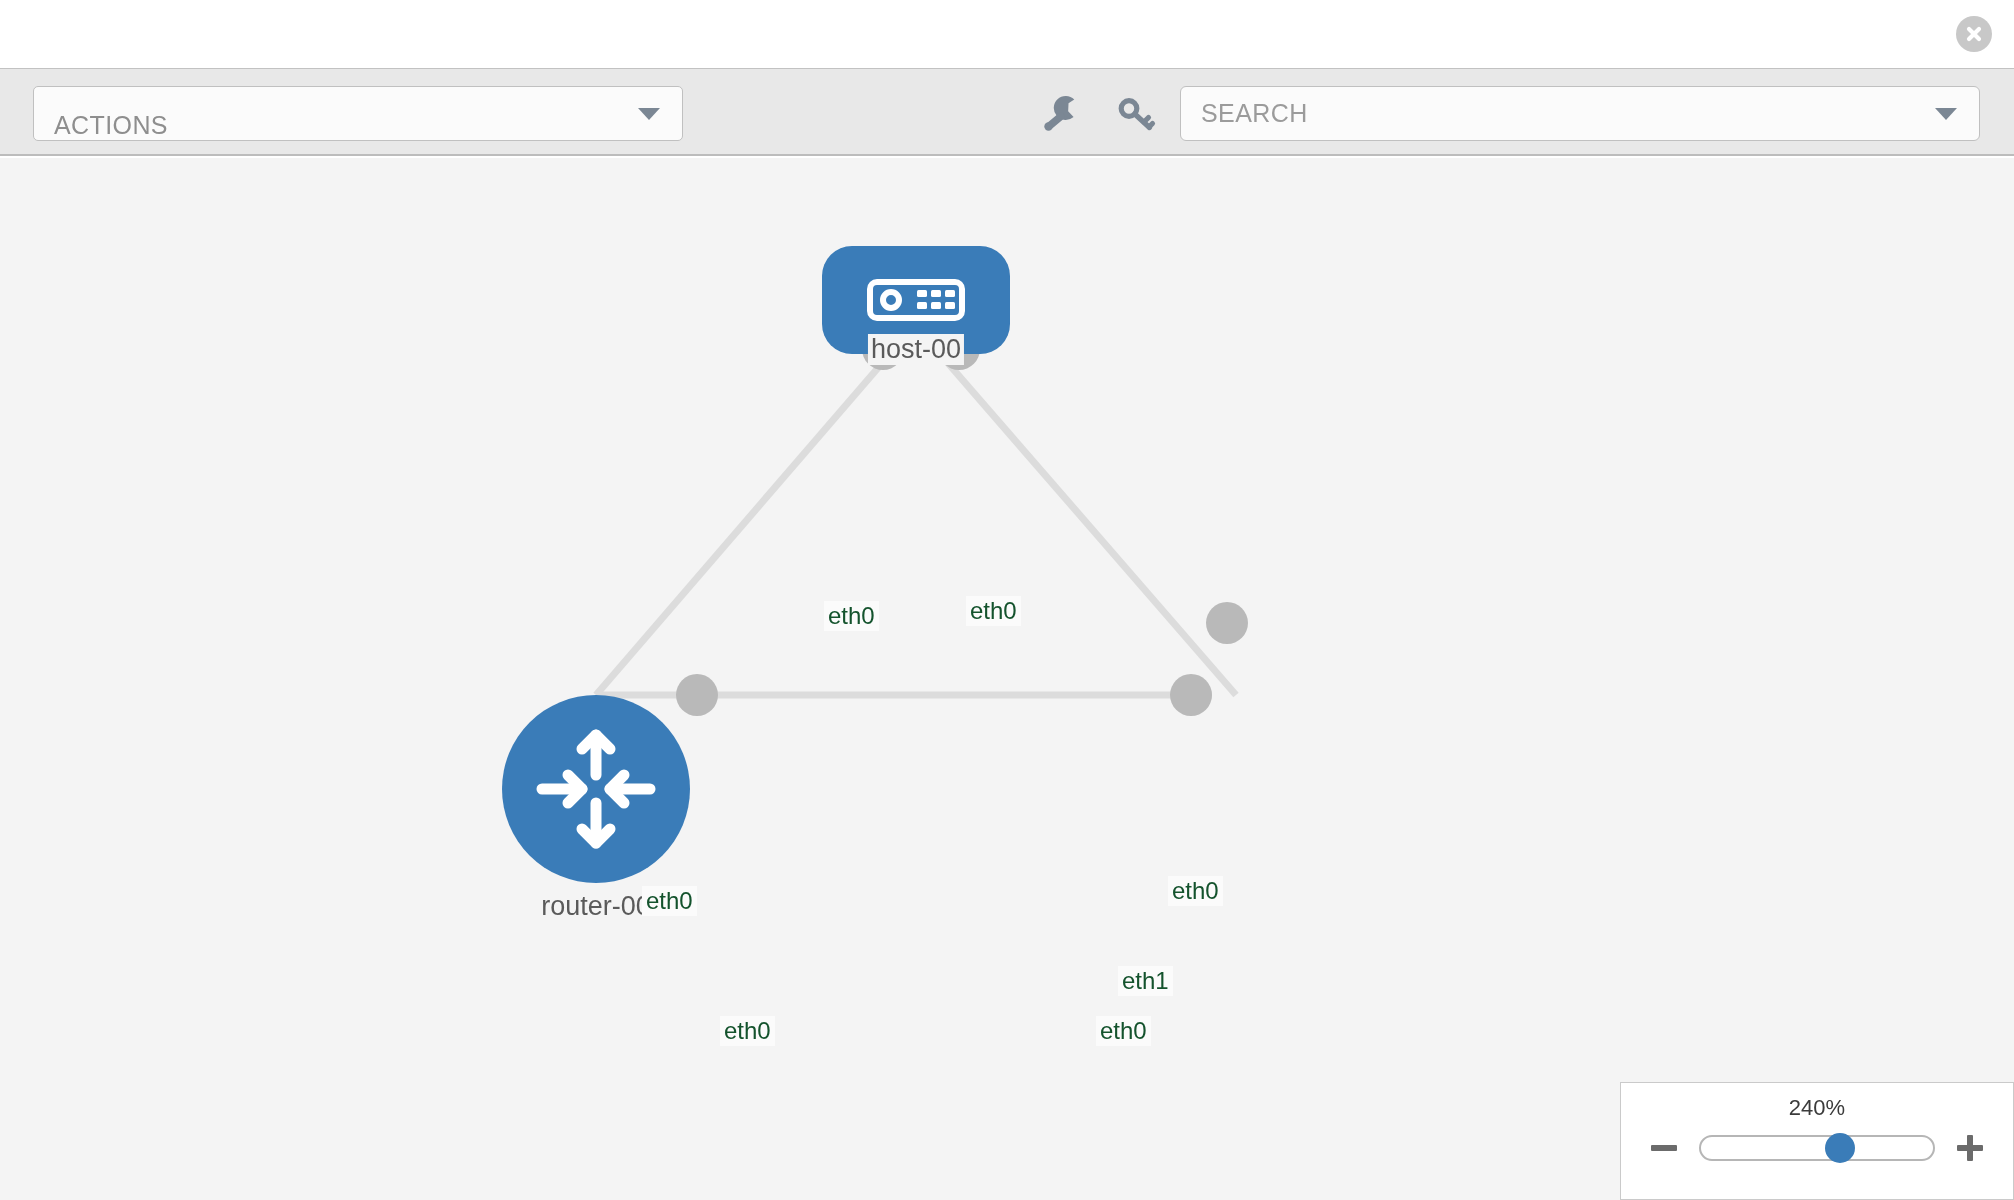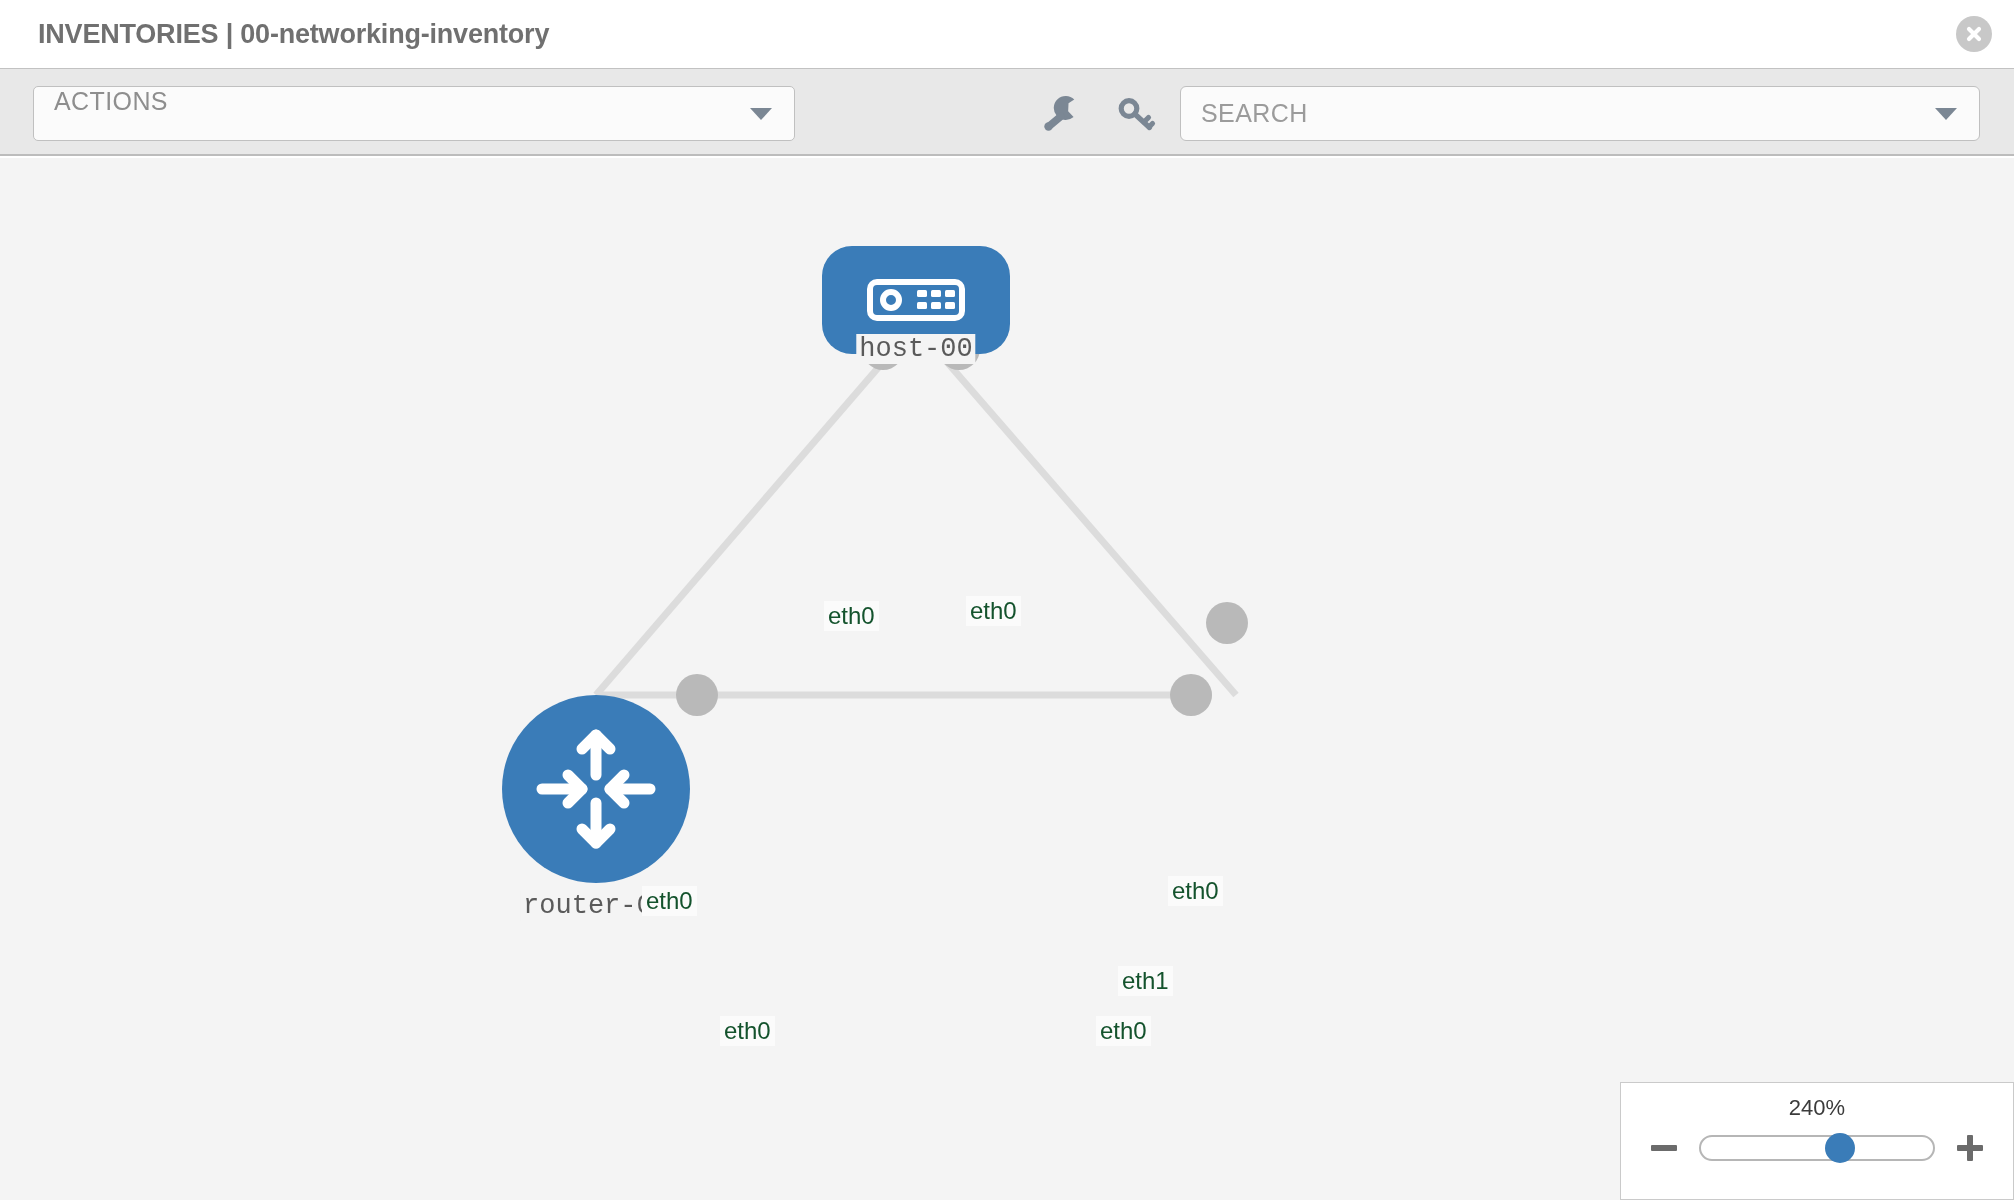--- a/index.html
+++ b/index.html
@@ -59,27 +59,27 @@
     width: 2014px;
     height: 88px;
     background: #e8e8e8;
     border-top: 1px solid #c2c2c2;
     border-bottom: 2px solid #bcbcbc;
   }
   .actions-select {
     position: absolute;
     left: 33px;
     top: 17px;
-    width: 762px;
+    width: 650px;
     height: 55px;
     background: #fbfbfb;
     border: 1px solid #c0c0c0;
     border-radius: 5px;
     display: flex;
-    align-items: flex-start;
+    align-items: flex-end;
     cursor: pointer;
   }
   .actions-select .label {
     margin-left: 20px;
     font-size: 25px;
     color: #8e8e8e;
     letter-spacing: 0.4px;
   }
   .caret {
     position: absolute;
@@ -126,21 +126,21 @@
     position: absolute;
     left: 0; top: 158px;
     width: 2014px;
     height: 1042px;
     background: #f4f4f4;
     overflow: hidden;
   }
   .topology { position: absolute; left: 0; top: 0; width: 2014px; height: 1042px; }
 
   
-  .node { position: absolute; cursor: pointer; font-family: Liberation Mono, monospace; }
+  .node { position: absolute; cursor: pointer; }
   .node-shape {
     position: relative;
     background: #3a7cb8;
     display: flex;
     align-items: center;
     justify-content: center;
   }
   .node-host   .node-shape { width: 188px; height: 108px; border-radius: 30px; }
   .node-router .node-shape { width: 188px; height: 188px; border-radius: 50%; }
   .node-switch .node-shape { width: 188px; height: 188px; border-radius: 30px; }
@@ -251,21 +251,20 @@
     transform: translate(-50%, -50%);
     cursor: pointer;
   }
 </style>
 </head>
 <body>
 
 <div id="app">
 
   <div class="header">
-    <div class="header-title">INVENTORIES | 00-networking-inventory</div>
     <div class="close-btn">
       <svg width="22" height="22" viewBox="0 0 22 22" aria-hidden="true">
         <path d="M6 6 L16 16 M16 6 L6 16" stroke="#ffffff" stroke-width="4.2" stroke-linecap="round"></path>
       </svg>
     </div>
   </div>
 
   <div class="toolbar">
 
     <div class="actions-select">

